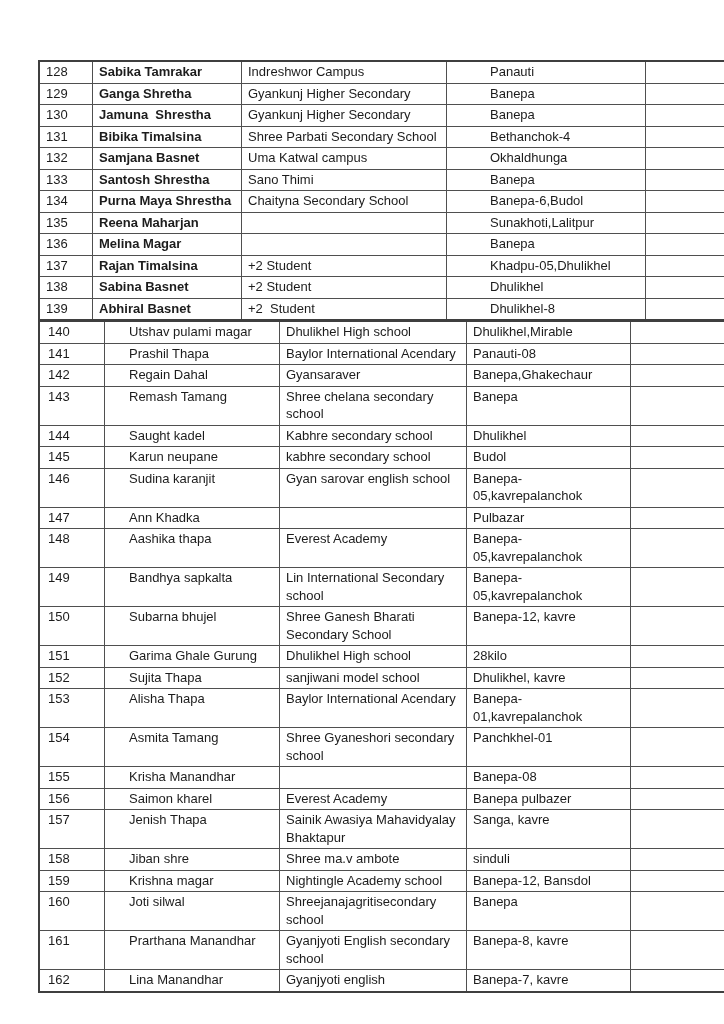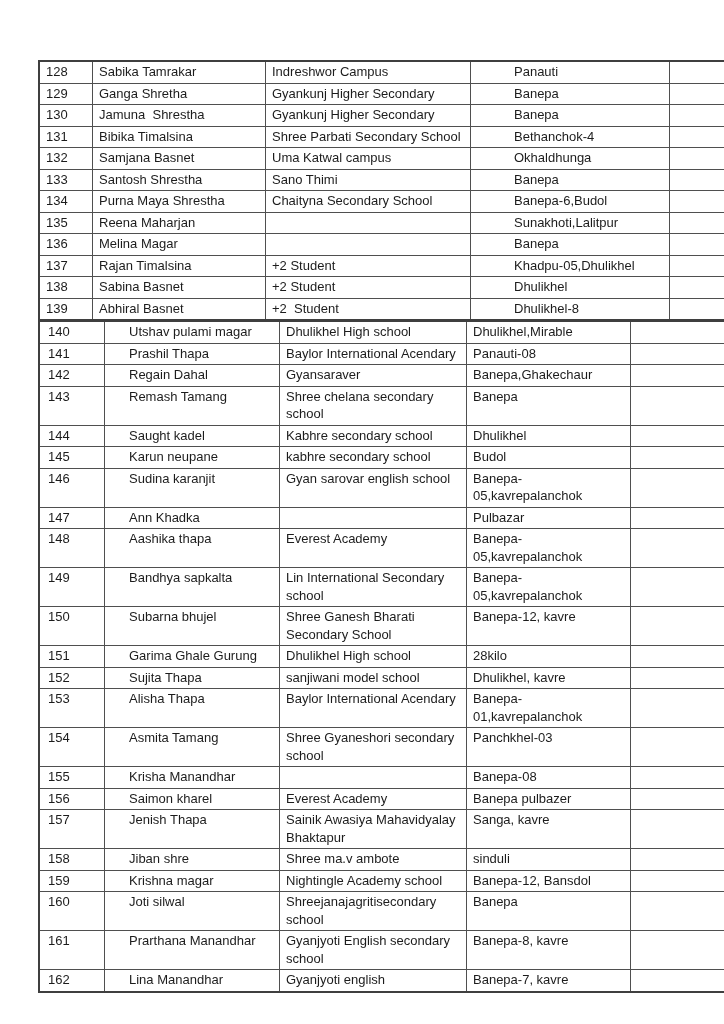--- a/index.html
+++ b/index.html
@@ -33,21 +33,21 @@
     padding: 1px 6px 2px 6px;
     font-size: 13px;
     line-height: 17.5px;
     height: 16px;
     white-space: pre-wrap;
     word-wrap: break-word;
     color: #1c1c1c;
   }
   
   .table-0 .col-number { width: 40px; }
-  .table-0 .col-name   { width: 138px; padding-right: 28px; }
+  .table-0 .col-name   { width: 138px; padding-right: 4px; font-weight: bold; }
   .table-0 .col-school { width: 192px; }
   .table-0 .col-place  { width: 149px; padding-left: 43px; }
   .table-0 .col-extra  { width: 123px; }
   
   .table-1 .col-number { width: 50px; padding-left: 8px; }
   .table-1 .col-name   { width: 144px; padding-left: 24px; }
   .table-1 .col-school { width: 174px; margin-top: 20px; }
   .table-1 .col-place  { width: 151px; }
   .table-1 .col-extra  { width: 123px; }
 
@@ -243,21 +243,21 @@
           <td class="col-number">153</td>
           <td class="col-name">Alisha Thapa</td>
           <td class="col-school">Baylor International Acendary</td>
           <td class="col-place">Banepa-01,kavrepalanchok</td>
           <td class="col-extra"></td>
         </tr>
         <tr>
           <td class="col-number">154</td>
           <td class="col-name">Asmita Tamang</td>
           <td class="col-school">Shree Gyaneshori secondary school</td>
-          <td class="col-place">Panchkhel-03</td>
+          <td class="col-place">Panchkhel-01</td>
           <td class="col-extra"></td>
         </tr>
         <tr>
           <td class="col-number">155</td>
           <td class="col-name">Krisha Manandhar</td>
           <td class="col-school"></td>
           <td class="col-place">Banepa-08</td>
           <td class="col-extra"></td>
         </tr>
         <tr>

